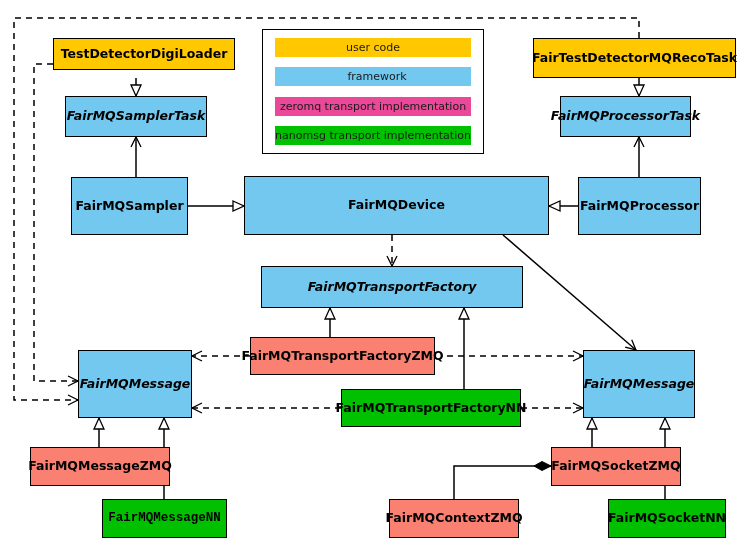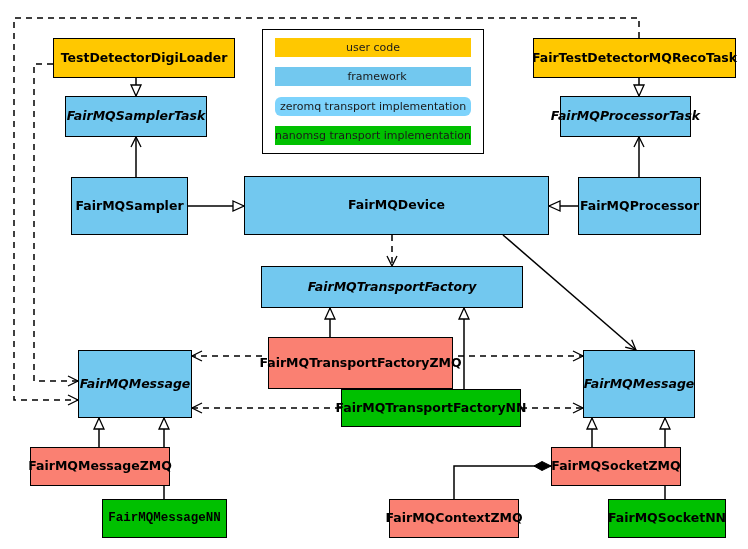--- a/index.html
+++ b/index.html
@@ -59,21 +59,21 @@
     height: 19px;
     display: flex;
     align-items: center;
     justify-content: center;
     font-size: 11px;
     font-weight: normal;
     color: #1a1a1a;
   }
   .legend-row.usercode  { background: #FFC800; }
   .legend-row.framework { background: #72C8EF; padding-left: 8px; }
-  .legend-row.zeromq    { background: #7dd3fc; border-radius: 6px; }
+  .legend-row.zeromq    { background: #ec4899; }
   .legend-row.nanomsg   { background: #00C000; }
 </style>
 </head>
 <body>
 
 <div id="diagram">
 
   <svg id="edges" viewBox="0 0 748 549" xmlns="http://www.w3.org/2000/svg">
     <defs>
       <marker id="hollow-tri" markerWidth="14" markerHeight="14" refX="12" refY="6" orient="auto" markerUnits="userSpaceOnUse">
@@ -126,29 +126,29 @@
       <path d="M164,499 L164,418" marker-end="url(#hollow-tri)"></path>
 
       <path d="M592,447 L592,418" marker-end="url(#hollow-tri)"></path>
 
       <path d="M665,499 L665,418" marker-end="url(#hollow-tri)"></path>
 
       <path d="M454,499 L454,466 L551,466" marker-end="url(#filled-diamond)"></path>
     </g>
   </svg>
 
-  <div class="node usercode" style="left:53px;  top:38px;  width:182px; height:40px;">TestDetectorDigiLoader</div>
+  <div class="node usercode" style="left:53px;  top:38px;  width:182px; height:32px;">TestDetectorDigiLoader</div>
   <div class="node framework abstract" style="left:65px;  top:96px;  width:142px; height:41px;">FairMQSamplerTask</div>
   <div class="node framework" style="left:71px;  top:177px; width:117px; height:58px;">FairMQSampler</div>
   <div class="node framework" style="left:244px; top:176px; width:305px; height:59px;">FairMQDevice</div>
   <div class="node usercode" style="left:533px; top:38px;  width:203px; height:40px;">FairTestDetectorMQRecoTask</div>
   <div class="node framework abstract" style="left:560px; top:96px;  width:131px; height:41px;">FairMQProcessorTask</div>
   <div class="node framework" style="left:578px; top:177px; width:123px; height:58px;">FairMQProcessor</div>
   <div class="node framework abstract" style="left:261px; top:266px; width:262px; height:42px;">FairMQTransportFactory</div>
-  <div class="node zeromq" style="left:268px; top:337px; width:185px; height:52px;">FairMQTransportFactoryZMQ</div>
+  <div class="node zeromq" style="left:250px; top:337px; width:185px; height:38px;">FairMQTransportFactoryZMQ</div>
   <div class="node nanomsg" style="left:341px; top:389px; width:180px; height:38px;">FairMQTransportFactoryNN</div>
   <div class="node framework abstract" style="left:78px;  top:350px; width:114px; height:68px;">FairMQMessage</div>
   <div class="node framework abstract" style="left:583px; top:350px; width:112px; height:68px;">FairMQMessage</div>
   <div class="node zeromq" style="left:30px;  top:447px; width:140px; height:39px;">FairMQMessageZMQ</div>
   <div class="node nanomsg" style="left:102px; top:499px; width:125px; height:39px;font-family:Liberation Mono, monospace;">FairMQMessageNN</div>
   <div class="node zeromq" style="left:551px; top:447px; width:130px; height:39px;">FairMQSocketZMQ</div>
   <div class="node nanomsg" style="left:608px; top:499px; width:118px; height:39px;">FairMQSocketNN</div>
   <div class="node zeromq" style="left:389px; top:499px; width:130px; height:39px;">FairMQContextZMQ</div>
 
   <div class="legend-box" style="left:262px; top:29px; width:222px; height:125px;">

